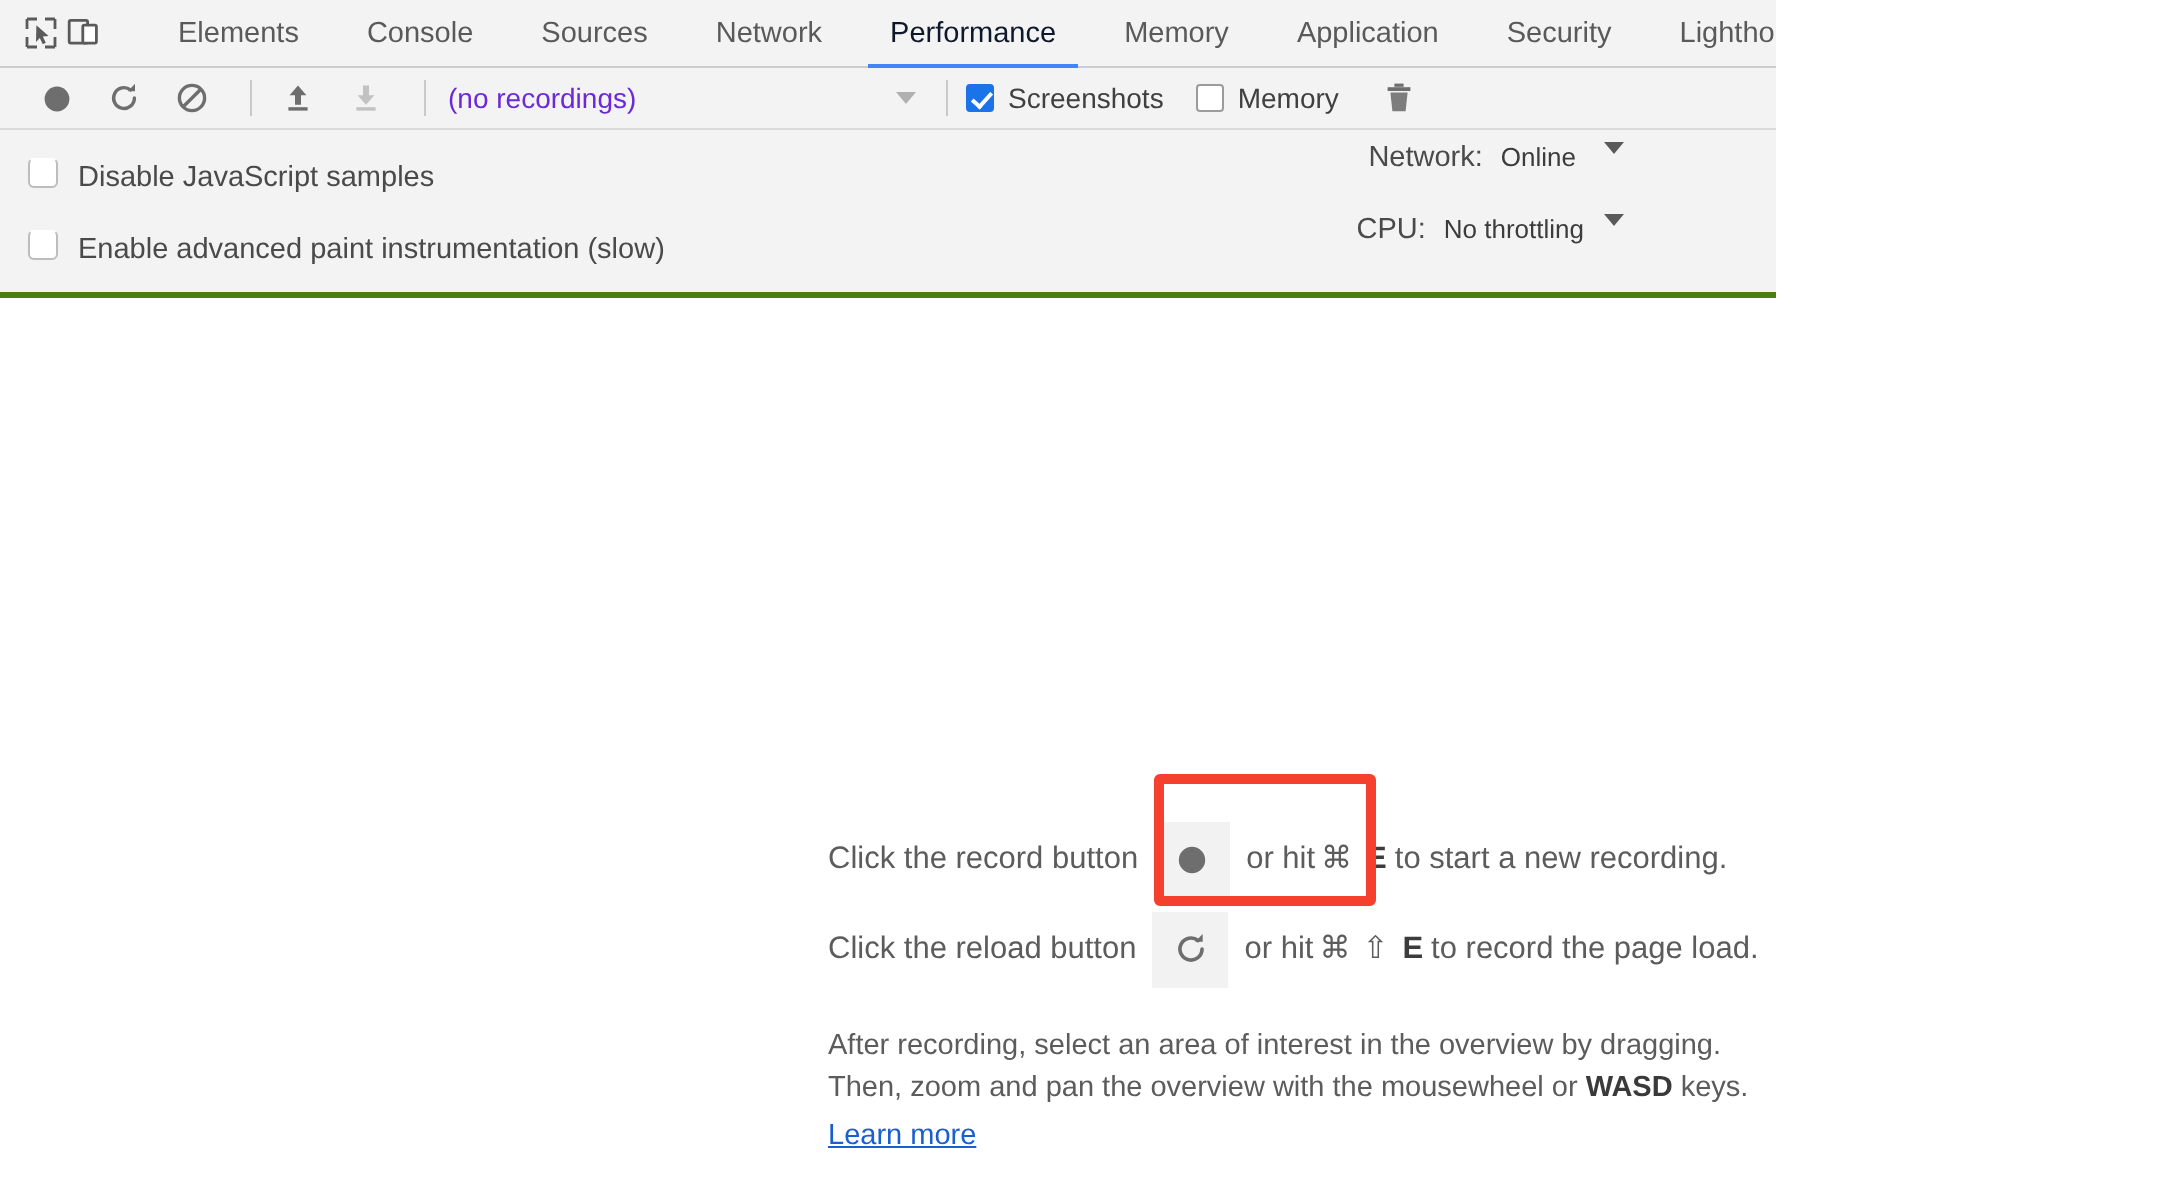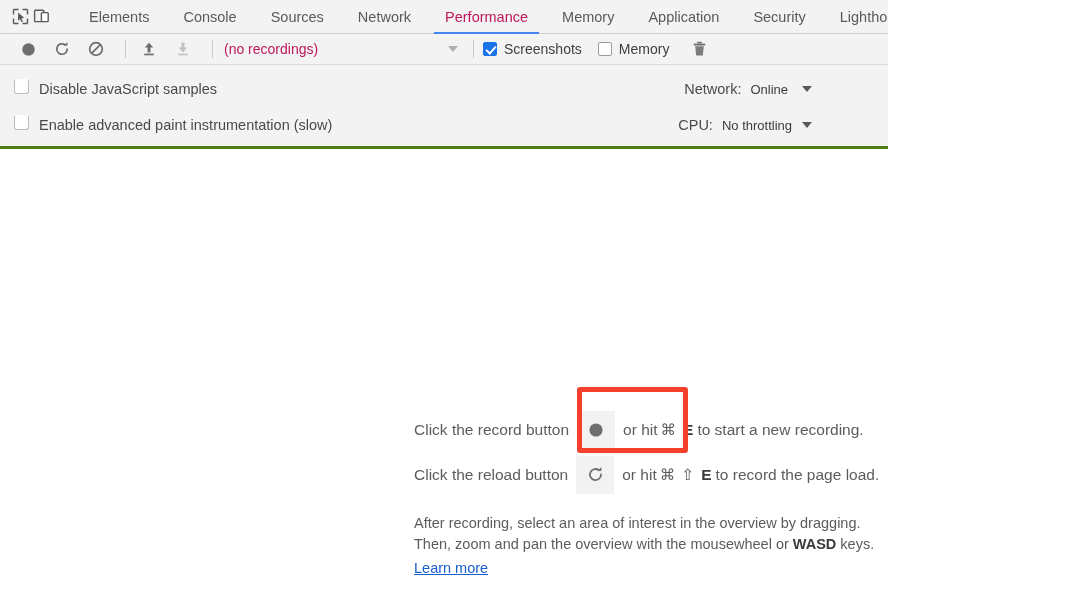--- a/index.html
+++ b/index.html
@@ -43,21 +43,21 @@
   .tab {
     position: relative;
     height: 34px;
     display: flex; align-items: center;
     padding: 0 17px;
     font-size: 14.5px;
     color: #5a5a5a;
     white-space: nowrap;
     cursor: pointer;
   }
-  .tab.active { color: #be185d; justify-content: flex-end; }
+  .tab.active { color: #0f172a; justify-content: flex-end; }
   .tab.active::after {
     content: "";
     position: absolute;
     left: 6px; right: 6px; bottom: 0;
     height: 2px;
     background: #4285f4;
   }
 
   
   .toolbar {
@@ -80,21 +80,21 @@
     margin: 0 9px;
   }
   .recordings-select {
     display: flex; align-items: center;
     width: 240px;
     margin-left: 2px;
     cursor: pointer;
   }
   .recordings-label {
     font-size: 14px;
-    color: #be185d;
+    color: #6d28d9;
     flex: 1;
   }
   .caret {
     width: 0; height: 0;
     border-left: 5px solid transparent;
     border-right: 5px solid transparent;
     border-top: 6px solid #b0b0b0;
     margin-right: 6px;
   }
   .cb-wrap {
@@ -164,21 +164,20 @@
     color: #4a4a4a;
     white-space: nowrap;
   }
   .set-right {
     position: absolute;
     right: 76px; top: 6px;
     text-align: right;
   }
   .thr-row {
     display: flex;
-    align-items: center;
     height: 36px;
     justify-content: flex-end;
   }
   .thr-key {
     font-size: 14.5px;
     color: #4a4a4a;
     margin-right: 9px;
     white-space: nowrap;
   }
   .thr-val {

